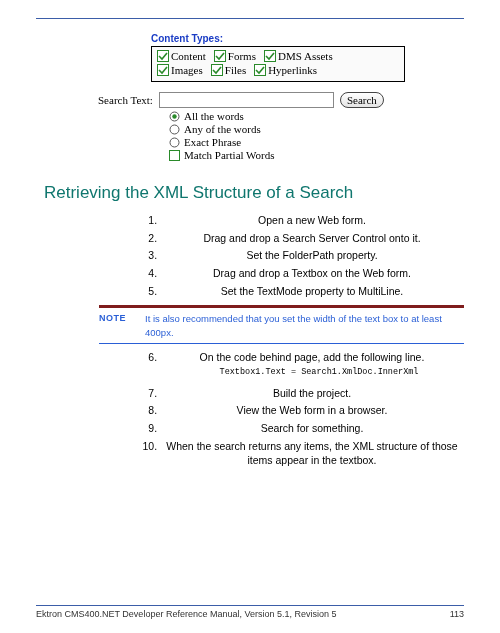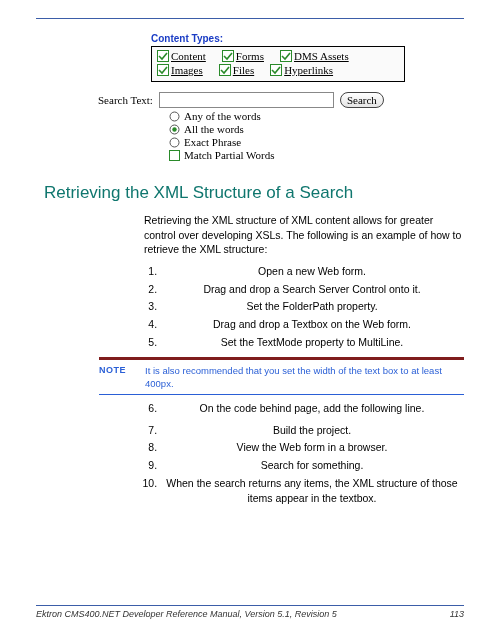--- a/index.html
+++ b/index.html
@@ -28,21 +28,21 @@
     color: #1a3cc5;
     font-weight: bold;
     font-size: 10px;
     margin-bottom: 2px;
   }
   .ct-boxes {
     border: 1px solid #000;
     background: #fafafa;
     padding: 3px 5px;
   }
-  .ct-row { display: flex; gap: 16px; margin-bottom: 2px; text-decoration: underline;}
+  .ct-row { display: flex; gap: 8px; margin-bottom: 2px;}
   .ck {
     display: inline-flex;
     align-items: center;
     font-family: 'Times New Roman', serif;
     font-size: 11px;
     gap: 2px;
   }
   .ck svg { flex-shrink: 0; }
   .search-row {
     display: flex;
@@ -126,21 +126,20 @@
   .footer {
     position: absolute;
     bottom: 14px;
     left: 36px;
     right: 36px;
   }
   .footer-rule { border-top: 1.5px solid #3b5da8; margin-bottom: 3px;}
   .footer-row {
     display: flex;
     justify-content: space-between;
-    font-style: italic;
     font-size: 9px;
     color: #333;
     align-items: center;
   }
 </style>
 </head>
 <body>
 
 <div class="page">
   <div class="top-rule"></div>
@@ -200,65 +199,65 @@
   <div class="search-row">
     <span class="st-label">Search Text:</span>
     <span class="st-input"></span>
     <span class="search-btn">Search</span>
   </div>
 
   <div class="radio-group">
     <div class="radio-item">
       <svg width="11" height="11">
           <circle cx="5.5" cy="5.5" r="4.5" fill="#fff" stroke="#555"></circle>
+          <circle cx="5.5" cy="5.5" r="2.2" fill="#2a8a2a"></circle>
+        </svg>
+      <span>All the words</span>
+    </div>
+    <div class="radio-item">
+      <svg width="11" height="11">
+          <circle cx="5.5" cy="5.5" r="4.5" fill="#fff" stroke="#555"></circle>
         </svg>
       <span>Any of the words</span>
     </div>
     <div class="radio-item">
       <svg width="11" height="11">
           <circle cx="5.5" cy="5.5" r="4.5" fill="#fff" stroke="#555"></circle>
-          <circle cx="5.5" cy="5.5" r="2.2" fill="#2a8a2a"></circle>
-        </svg>
-      <span>All the words</span>
-    </div>
-    <div class="radio-item">
-      <svg width="11" height="11">
-          <circle cx="5.5" cy="5.5" r="4.5" fill="#fff" stroke="#555"></circle>
         </svg>
       <span>Exact Phrase</span>
     </div>
     <div class="chk-item">
       <svg width="11" height="11">
           <rect x="0.5" y="0.5" width="10" height="10" fill="#fff" stroke="#2a8a2a"></rect>
         </svg>
       <span>Match Partial Words</span>
     </div>
   </div>
 
   <h2 class="section-head">Retrieving the XML Structure of a Search</h2>
 
   <div class="body-col">
-    <p>Retrieving the XML structure of XML content allows for greater control over developing XSLs. The following is an example of how to retrieve the XML structure:</p>
 
     <ol class="steps" id="steps1">
         <li>Open a new Web form.</li>
         <li>Drag and drop a Search Server Control onto it.</li>
         <li>Set the FolderPath property.</li>
         <li>Drag and drop a Textbox on the Web form.</li>
         <li>Set the TextMode property to MultiLine.</li>
       </ol>
 
     <div class="note-row">
       <div class="note-label">NOTE</div>
       <div class="note-text">It is also recommended that you set the width of the text box to at least 400px.</div>
     </div>
 
     <ol class="steps" start="6">
       <li>
         <span>On the code behind page, add the following line.</span>
+        <div class="code-line">Textbox1.Text = Search1.XmlDoc.InnerXml</div>
       </li>
     </ol>
 
     <ol class="steps" start="7" id="steps2">
         <li>Build the project.</li>
         <li>View the Web form in a browser.</li>
         <li>Search for something.</li>
         <li>When the search returns any items, the XML structure of those items appear in the textbox.</li>
       </ol>
   </div>

